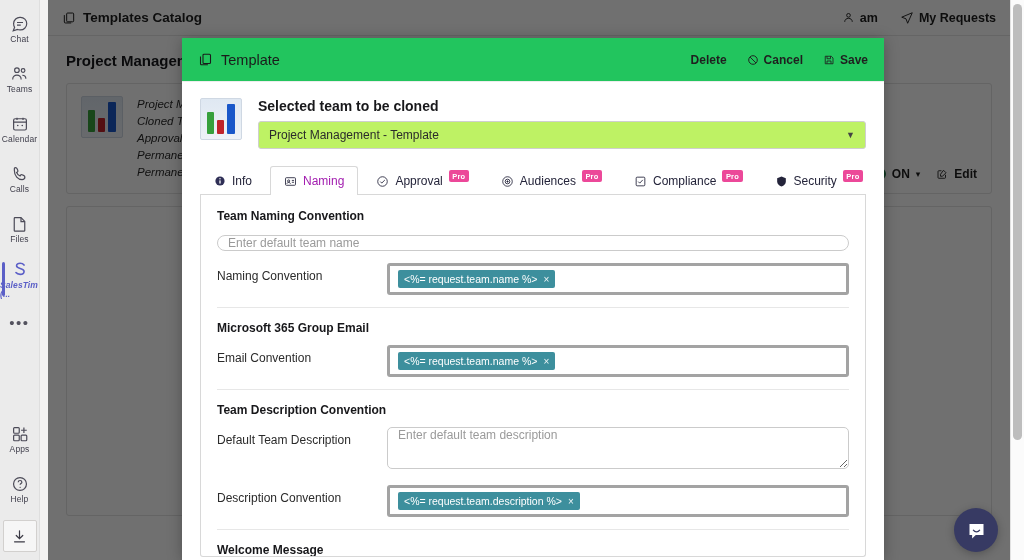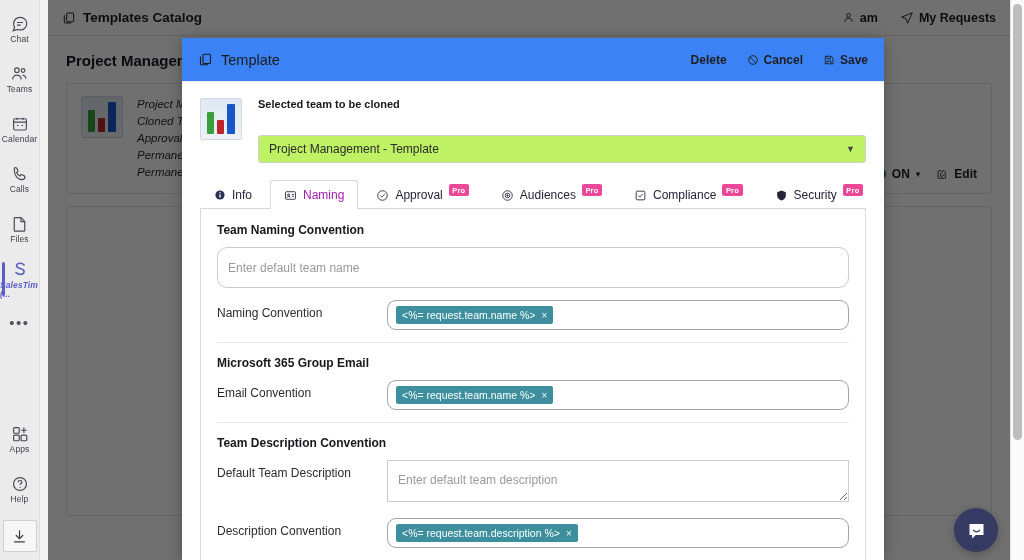--- a/index.html
+++ b/index.html
@@ -93,41 +93,41 @@
 
   
   .modal {
     position: absolute; left: 182px; top: 38px; width: 702px; height: 522px;
     background: #ffffff; z-index: 20;
     box-shadow: 0 2px 14px rgba(0,0,0,.28);
     display: flex; flex-direction: column; overflow: hidden;
   }
   .modal-head {
     height: 44px; flex: 0 0 44px; display: flex; align-items: center;
-    padding: 0 16px; border-bottom: 1px solid #ededed; background: #3b82f6;
+    padding: 0 16px; border-bottom: 1px solid #ededed; background: #22c55e;
   }
   .modal-title { display:flex; align-items:center; gap: 8px; font-size: 14.5px; color: #1b1b1b; }
   .modal-actions { margin-left:auto; display:flex; align-items:center; gap: 20px; }
   .mbtn { display:flex; align-items:center; gap:5px; font-size: 12px; font-weight: bold;
     color:#1f1f1f; cursor: pointer; background:none; border:none; font-family:inherit; }
 
   .modal-body { flex: 1 1 auto; overflow: hidden; background:#fff; padding: 14px 18px 0; }
 
   .sel-row { display: flex; gap: 16px; align-items: flex-start; padding: 2px 0 16px; }
   .chart-ico {
     width: 42px; height: 42px; background: linear-gradient(#dfe8f2,#eef2f7);
     border: 1px solid #cfd8e3; border-radius: 2px; position: relative; flex: 0 0 42px;
   }
   .chart-ico i { position: absolute; bottom: 5px; display:block; border-radius: 1px; }
   .chart-ico .b1 { left: 6px;  width: 7px; height: 22px; background: #37a03c; }
   .chart-ico .b2 { left: 16px; width: 7px; height: 14px; background: #c0232b; }
   .chart-ico .b3 { left: 26px; width: 8px; height: 30px; background: #1957c9; }
 
   .sel-col { flex: 1 1 auto; }
-  .sel-label { font-size: 11px; font-weight: bold; color: #18181b; margin-bottom: 25px; }
+  .sel-label { font-size: 14px; font-weight: bold; color: #18181b; margin-bottom: 7px; }
   .sel-box {
     height: 28px; border: 1px solid #cfcfcf; border-radius: 3px; background: #bef264;
     display: flex; align-items: center; padding: 0 10px; font-size: 12px; color: #2b2b2b;
     cursor: pointer;
   }
   .sel-box .caret { margin-left: auto; font-size: 9px; color: #444; }
 
   
   .tabs { display: flex; align-items: flex-end; gap: 4px; border-bottom: 1px solid #d8d8d8; }
   .tab {
@@ -144,33 +144,33 @@
 
   .panel {
     border: 1px solid #d8d8d8; border-top: none; border-radius: 0 0 3px 3px;
     background: #fff; padding: 14px 16px; height: 362px; overflow: hidden;
   }
   .sec-title { font-size: 12px; font-weight: bold; color: #18181b; margin-bottom: 10px; }
   .frow { display: flex; align-items: flex-start; margin-bottom: 12px; }
   .flabel { flex: 0 0 170px; font-size: 12px; color: #2b2b2b; padding-top: 6px; }
   .fctl { flex: 1 1 auto; }
   .finput {
-    width: 100%; height: 41px; border: 1px solid #cbcbcb; border-radius: 10px;
+    width: 100%; height: 16px; border: 1px solid #cbcbcb; border-radius: 10px;
     background: #fff; font-size: 12px; color: #2b2b2b; padding: 0 10px;
     font-family: inherit;
   }
   .finput::placeholder { color: #9a9a9a; }
   .ftext {
-    width: 100%; height: 42px; border: 1px solid #cbcbcb; border-radius: 0;
-    background: #fff; font-size: 12px; color: #2b2b2b; padding: 12px 10px;
+    width: 100%; height: 42px; border: 1px solid #cbcbcb; border-radius: 5px;
+    background: #fff; font-size: 12px; color: #2b2b2b; padding: 0 10px;
     font-family: inherit; resize: vertical;
   }
   .ftext::placeholder { color: #9a9a9a; }
   .tagbox {
-    width: 100%; min-height: 30px; border: 1px solid #a3a3a3; border-radius: 9px;
+    width: 100%; min-height: 30px; border: 3px solid #a3a3a3; border-radius: 3px;
     background: #fff; display: flex; align-items: center; padding: 4px 8px; gap: 6px;
     cursor: text;
   }
   .tag {
     background: #3d8f9d; color: #fff; font-size: 10.5px; border-radius: 2px;
     padding: 3px 6px; display: inline-flex; align-items: center; gap: 6px;
     white-space: nowrap;
   }
   .tag .x { font-size: 10px; opacity: .92; cursor: pointer; }
   .divider { border-top: 1px solid #e7e7e7; margin: 4px 0 13px; }

